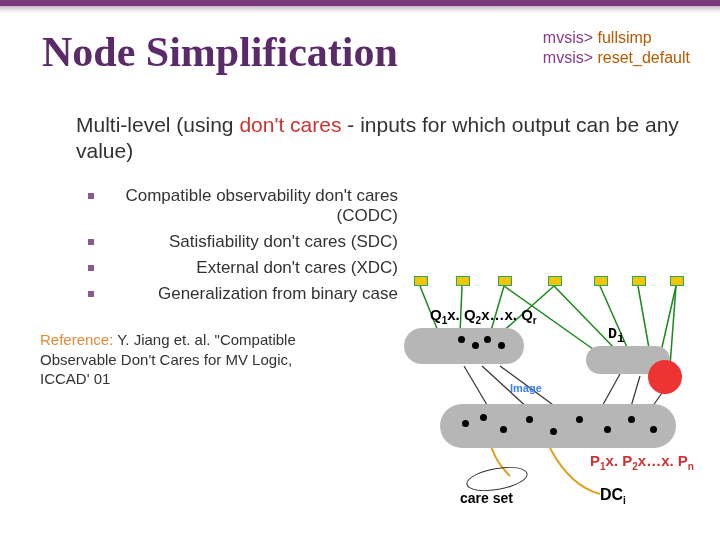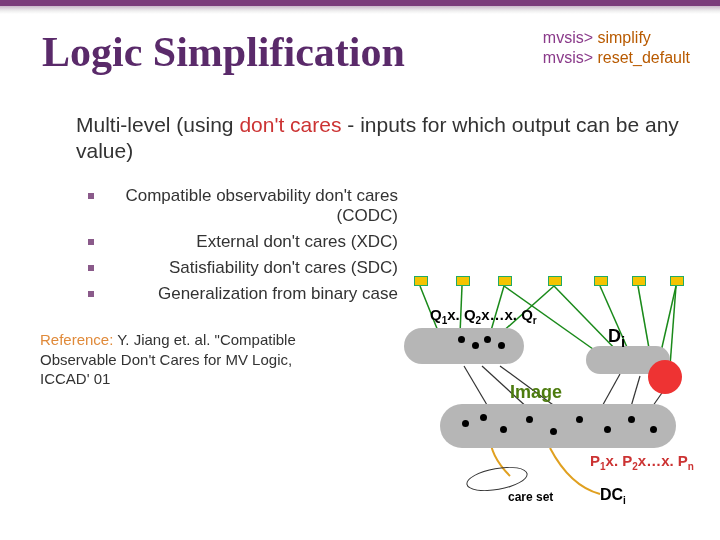--- a/index.html
+++ b/index.html
@@ -75,65 +75,65 @@
   }
   .yb { position: absolute; width: 14px; height: 10px; background: #f4c400; border: 1px solid #2a6; }
   .yb.a { left: 14px; top: 0; } .yb.b { left: 56px; top: 0; } .yb.c { left: 98px; top: 0; }
   .yb.d { left: 148px; top: 0; } .yb.e { left: 194px; top: 0; } .yb.f { left: 232px; top: 0; }
   .yb.g { left: 270px; top: 0; }
   .od1 { position: absolute; left: 4px; top: 52px; width: 120px; height: 36px; background: #b6b6b6; border-radius: 18px; }
   .od2 { position: absolute; left: 186px; top: 70px; width: 84px; height: 28px; background: #b6b6b6; border-radius: 14px; }
   .redc { position: absolute; left: 248px; top: 84px; width: 34px; height: 34px; background: #e33; border-radius: 50%; }
   .qlabel { position: absolute; left: 30px; top: 30px; font-size: 15px; font-weight: bold; }
   .qlabel sub { font-size: 10px; }
-  .di { position: absolute; left: 208px; top: 50px; font-size: 18px; font-weight: bold; }
+  .di { position: absolute; left: 208px; top: 50px; font-size: 15px; font-weight: bold; font-family: Liberation Mono, monospace; }
   .od3 { position: absolute; left: 40px; top: 128px; width: 236px; height: 44px; background: #b6b6b6; border-radius: 22px; }
   .dots { position: absolute; width: 7px; height: 7px; background: #000; border-radius: 50%; }
   .d1{left:58px;top:60px}.d2{left:72px;top:66px}.d3{left:84px;top:60px}.d4{left:98px;top:66px}
   .d5{left:62px;top:144px}.d6{left:80px;top:138px}.d7{left:100px;top:150px}.d8{left:126px;top:140px}
   .d9{left:150px;top:152px}.d10{left:176px;top:140px}.d11{left:204px;top:150px}.d12{left:228px;top:140px}.d13{left:250px;top:150px}
-  .img { position: absolute; left: 110px; top: 106px; color: #4d7c0f; font-weight: bold; font-size: 18px; }
+  .img { position: absolute; left: 110px; top: 106px; color: #3b82f6; font-weight: bold; font-size: 11px; }
   .plabel { position: absolute; left: 190px; top: 176px; font-size: 15px; font-weight: bold; color:#c33; }
   .plabel sub { font-size: 10px; }
-  .careset { position: absolute; left: 60px; top: 214px; font-weight: bold; font-size: 12px; margin-left: 48px; }
+  .careset { position: absolute; left: 60px; top: 214px; font-weight: bold; font-size: 14px; }
   .dci { position: absolute; left: 200px; top: 210px; font-weight: bold; font-size: 16px; }
   .dci sub { font-size: 10px; }
   .cs-oval { position: absolute; left: 66px; top: 192px; width: 62px; height: 22px; border: 1px solid #333; border-radius: 50%; transform: rotate(-10deg);}
   svg.lines { position: absolute; left: 0; top: 0; width: 310px; height: 250px; }
   .gline { stroke: #1a8a1a; stroke-width: 1.5; fill: none; }
   .bline { stroke: #333; stroke-width: 1.2; fill: none; }
   .arrow { stroke: #e0a020; stroke-width: 2; fill: none; }
 </style>
 </head>
 <body>
 
 <div class="topbar"></div>
 <div class="shadowbar"></div>
 
-<h1 class="title">Logic Simplification</h1>
+<h1 class="title">Node Simplification</h1>
 
 <div class="cmds">
   <div>
     <span class="prompt">mvsis&gt;</span>
-    <span class="cmd">simplify</span>
+    <span class="cmd">fullsimp</span>
   </div>
   <div>
     <span class="prompt">mvsis&gt;</span>
     <span class="cmd">reset_default</span>
   </div>
 </div>
 
 <div class="subhead">
   <span>Multi-level (using </span><span class="dont">don't cares</span><span> - inputs for which output can be any value)</span>
 </div>
 
 <ul class="bullets">
   <li>Compatible observability don't cares (CODC)</li>
+  <li>Satisfiability don't cares (SDC)</li>
   <li>External don't cares (XDC)</li>
-  <li>Satisfiability don't cares (SDC)</li>
   <li>Generalization from binary case</li>
 </ul>
 
 <div class="refblock">
   <span class="refword">Reference:</span><span> Y. Jiang et. al. "Compatible Observable Don't Cares for MV Logic, ICCAD' 01</span>
 </div>
 
 <div class="diagram">
   <svg class="lines">
     <line class="gline" x1="20" y1="10" x2="40" y2="60"></line>

